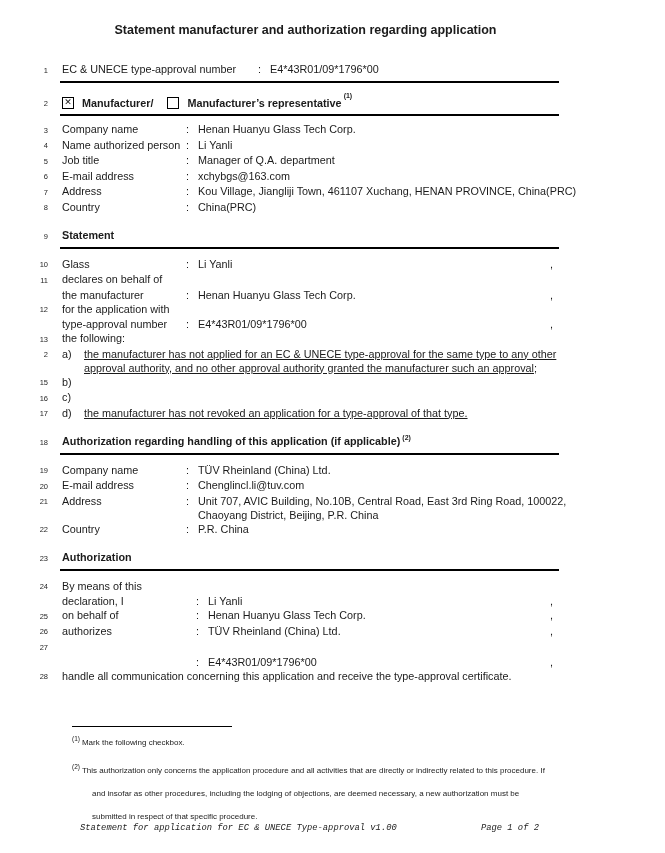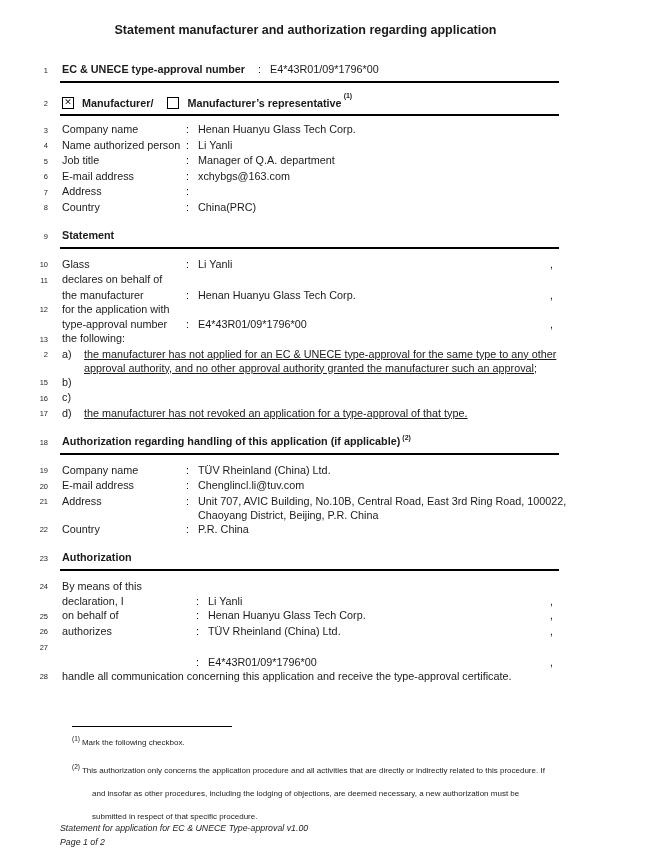--- a/index.html
+++ b/index.html
@@ -17,21 +17,21 @@
     text-align:center;font-weight:bold;font-size:12.5px;line-height:16px;
     margin:0 -16px 24px 0;
   }
   .r{display:flex;align-items:flex-start;}
   .n{
     flex:none;width:26px;box-sizing:border-box;text-align:right;padding-right:14px;
     font-size:7.5px;line-height:14px;padding-top:1.5px;color:#262626;
   }
   .l{flex:none;width:124px;}
   .lw{flex:none;width:134px;}
-  .l1{flex:none;width:196px;font-weight:bold;}
+  .l1{flex:none;width:196px;font-weight:normal;}
   .c{flex:none;width:12px;}
   .v{white-space:nowrap;}
   .vstack .line{display:block;white-space:nowrap;}
   .cm{margin-left:auto;padding-right:6px;}
   .hl{font-weight:bold;}
   .rule{border-top:2px solid #000;margin:3px 0 0 24px;}
   .gap13{height:13px;}
   .gap6{height:6px;}
   .gap8{height:8px;}
   .cb{
@@ -43,24 +43,24 @@
   .cbl{font-weight:bold;}
   sup{font-size:7px;line-height:0;vertical-align:super;font-weight:bold;margin-left:2px;}
   .lt{flex:none;width:22px;}
   .it{flex:1;text-decoration:underline;}
   .footnotes{position:absolute;top:726px;left:72px;right:62px;font-size:8px;color:#222;}
   .fnsep{width:160px;border-top:1.2px solid #000;margin-bottom:9px;}
   .fn{line-height:14px;}
   .fn sup{font-weight:normal;font-size:6.5px;margin:0 2px 0 0;}
   .fn2{margin-top:9px;line-height:23px;padding-left:20px;text-indent:-20px;}
   .footer{
-    position:absolute;top:821px;left:60px;right:72px;
+    position:absolute;top:821px;left:80px;right:72px;
     display:flex;justify-content:space-between;
-    font-family:Liberation Sans, sans-serif;
-    font-style:italic;font-size:8.8px;color:#222;flex-direction:column;
+    font-family:Liberation Mono, monospace;
+    font-style:italic;font-size:8.8px;color:#222;
   }
 </style>
 </head>
 <body>
 
 <div class="page">
 
   <div class="title">Statement manufacturer and authorization regarding application</div>
 
   <div class="r">
@@ -106,20 +106,21 @@
   <div class="r">
     <span class="n">6</span>
     <span class="l">E-mail address</span>
     <span class="c">:</span>
     <span class="v">xchybgs@163.com</span>
   </div>
   <div class="r">
     <span class="n">7</span>
     <span class="l">Address</span>
     <span class="c">:</span>
+    <span class="v">Kou Village, Jiangliji Town, 461107 Xuchang, HENAN PROVINCE, China(PRC)</span>
   </div>
   <div class="r">
     <span class="n">8</span>
     <span class="l">Country</span>
     <span class="c">:</span>
     <span class="v">China(PRC)</span>
   </div>
 
   <div class="gap13"></div>
 

